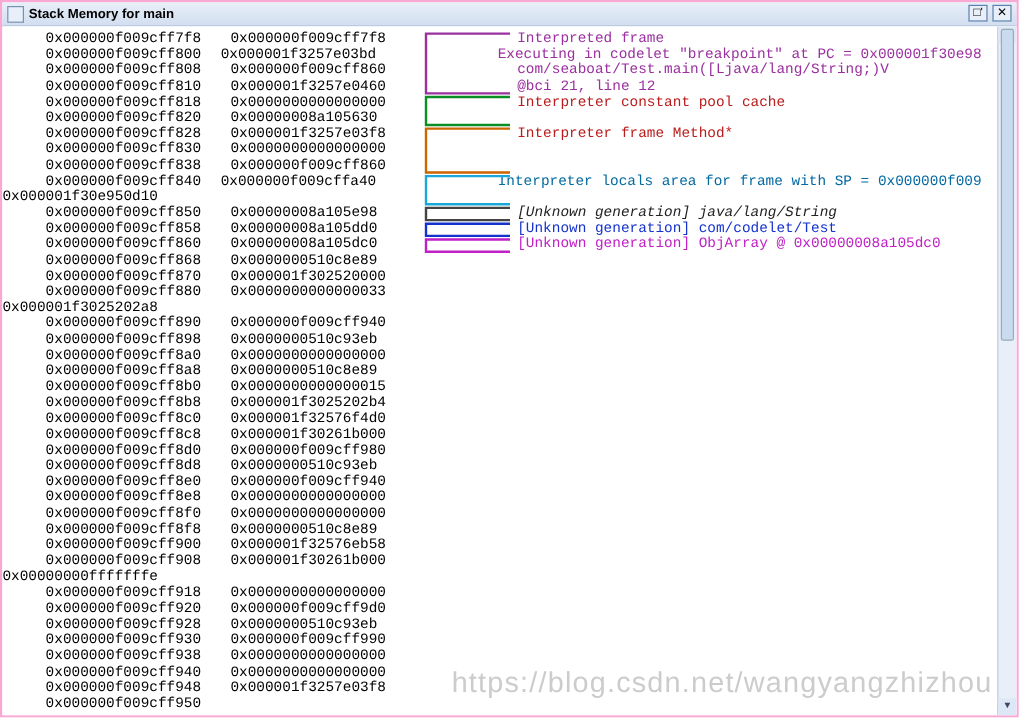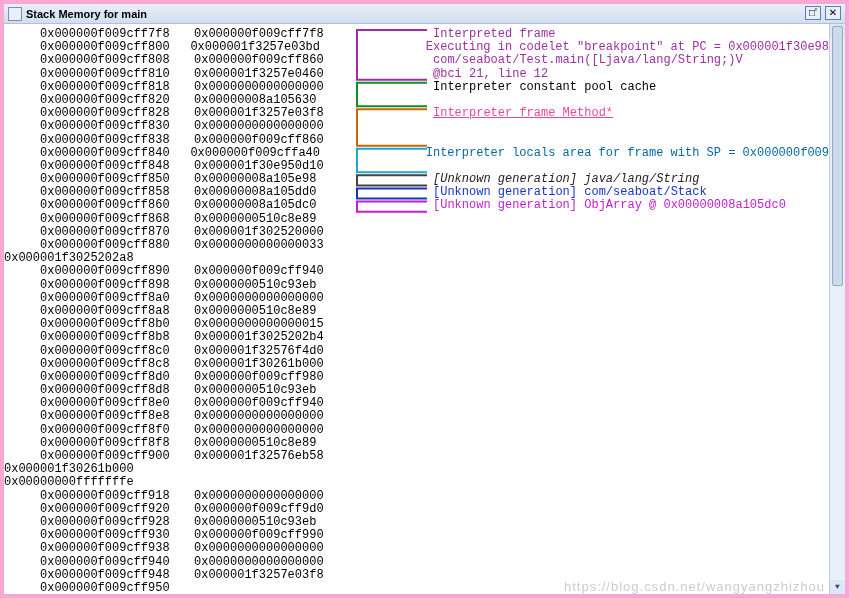--- a/index.html
+++ b/index.html
@@ -3,54 +3,54 @@
 <meta charset="utf-8">
 <style>
   * { box-sizing: border-box; margin: 0; padding: 0; }
   html, body { width: 849px; height: 598px; overflow: hidden; }
   body {
     font-family: "Courier New", monospace;
     font-size: 12px;
     background: #fff;
     position: relative;
   }
-  .window { width: 849px; height: 598px; border: 4px solid #f9a8d4; display: flex; flex-direction: column; }
+  .window { width: 849px; height: 598px; border: 2px solid #f9a8d4; display: flex; flex-direction: column; }
   .titlebar {
     height: 20px;
     background: linear-gradient(#e8eff8,#d2dff0);
     border-bottom: 1px solid #b0c0d8;
     display: flex; align-items: center; padding: 0 4px;
     font-family: Tahoma, sans-serif; font-size: 11px;
     position: relative;
   }
   .titlebar .icon { width:14px; height:14px; margin-right:4px; background:#e8eff8; border:1px solid #7a90b0; }
   .titlebar .title { font-weight: bold; color:#000; }
   .titlebar .btns { position:absolute; right:4px; top:2px; display:flex; gap:4px; }
   .titlebar .btn { width:16px; height:14px; border:1px solid #5a7fb0; background:#e8eff8; font-size:10px; line-height:12px; text-align:center; cursor:pointer; font-family:sans-serif; }
   .content { flex:1; position:relative; overflow:hidden; background:#fff; }
-  .scroll-wrap { position:absolute; top:0; left:0; right:16px; bottom:0; overflow:hidden; padding:4px 0 0 0; }
+  .scroll-wrap { position:absolute; top:0; left:0; right:16px; bottom:0; overflow:hidden; padding:4px 13px 0 0; }
   .scrollbar-v { position:absolute; top:0; right:0; width:16px; bottom:0; background:#e8eff8; border-left:1px solid #c0cde0; }
   .scrollbar-v .thumb { position:absolute; left:2px; right:2px; top:2px; height:260px; background:#cadaef; border:1px solid #9ab; border-radius:2px; }
   .scrollbar-v .arrow { position:absolute; left:0; right:0; height:14px; background:#dce8f5; font-size:8px; text-align:center; line-height:14px; color:#446; }
   .scrollbar-v .arrow.up{ top:0;} .scrollbar-v .arrow.down{ bottom:0;}
   .row { display:flex; height:13.2px; line-height:13.2px; white-space:pre; }
   .col-addr { width:190px; padding-left:36px; color:#000; }
   .col-val  { width:155px; color:#000; }
   .col-desc { flex:1; position:relative; }
   .desc-text { padding-left:84px; white-space:pre; }
   .grp1 .desc-text { color:#9b30a0; }
-  .grp2 .desc-text { color:#000000; }
-  .grp3 .desc-text { color:#ec4899;text-decoration:underline; }
+  .grp2 .desc-text { color:#b91c1c; }
+  .grp3 .desc-text { color:#b91c1c; }
   .grp4 .desc-text { color:#0369a1; }
   .grp5 .desc-text { color:#222;font-style:italic; }
   .grp6 .desc-text { color:#1533cc; }
   .grp7 .desc-text { color:#c020c7;margin-top:18px; }
   .watermark {
-    position:absolute; right:20px; bottom:0;
-    font-family:"Segoe UI", sans-serif; font-size:13px;
+    position:absolute; right:20px; bottom:12px;
+    font-family:"Segoe UI", sans-serif; font-size:24px;
     color:#ccc; letter-spacing:1px; font-style:normal;
   }
   svg.brackets { position:absolute; top:0; left:345px; width:86px; height:570px; pointer-events:none; }
 </style>
 </head>
 <body>
 
 <div class="window">
   <div class="titlebar">
     <span class="icon"></span>
@@ -65,44 +65,44 @@
         <div class="row"><span class="col-addr">0x000000f009cff7f8</span><span class="col-val">0x000000f009cff7f8</span><span class="col-desc grp1"><span class="desc-text">Interpreted frame</span></span></div>
         <div class="row"><span class="col-addr">0x000000f009cff800</span><span class="col-val">0x000001f3257e03bd</span><span class="col-desc grp1"><span class="desc-text">Executing in codelet "breakpoint" at PC = 0x000001f30e98</span></span></div>
         <div class="row"><span class="col-addr">0x000000f009cff808</span><span class="col-val">0x000000f009cff860</span><span class="col-desc grp1"><span class="desc-text">com/seaboat/Test.main([Ljava/lang/String;)V</span></span></div>
         <div class="row"><span class="col-addr">0x000000f009cff810</span><span class="col-val">0x000001f3257e0460</span><span class="col-desc grp1"><span class="desc-text">@bci 21, line 12</span></span></div>
         <div class="row"><span class="col-addr">0x000000f009cff818</span><span class="col-val">0x0000000000000000</span><span class="col-desc grp2"><span class="desc-text">Interpreter constant pool cache</span></span></div>
         <div class="row"><span class="col-addr">0x000000f009cff820</span><span class="col-val">0x00000008a105630</span><span class="col-desc"></span></div>
         <div class="row"><span class="col-addr">0x000000f009cff828</span><span class="col-val">0x000001f3257e03f8</span><span class="col-desc grp3"><span class="desc-text">Interpreter frame Method*</span></span></div>
         <div class="row"><span class="col-addr">0x000000f009cff830</span><span class="col-val">0x0000000000000000</span><span class="col-desc"></span></div>
         <div class="row"><span class="col-addr">0x000000f009cff838</span><span class="col-val">0x000000f009cff860</span><span class="col-desc"></span></div>
         <div class="row"><span class="col-addr">0x000000f009cff840</span><span class="col-val">0x000000f009cffa40</span><span class="col-desc grp4"><span class="desc-text">Interpreter locals area for frame with SP = 0x000000f009</span></span></div>
-        <div class="row"><span class="col-addr">0x000000f009cff848</span><span class="col-val">0x000001f30e950d10</span><span class="col-desc"></span></div>
+        <div class="row"><span class="col-val">0x000001f30e950d10</span><span class="col-desc"></span></div>
         <div class="row"><span class="col-addr">0x000000f009cff850</span><span class="col-val">0x00000008a105e98</span><span class="col-desc grp5"><span class="desc-text">[Unknown generation] java/lang/String</span></span></div>
-        <div class="row"><span class="col-addr">0x000000f009cff858</span><span class="col-val">0x00000008a105dd0</span><span class="col-desc grp6"><span class="desc-text">[Unknown generation] com/seaboat/Stack</span></span></div>
+        <div class="row"><span class="col-addr">0x000000f009cff858</span><span class="col-val">0x00000008a105dd0</span><span class="col-desc grp6"><span class="desc-text">[Unknown generation] com/codelet/Test</span></span></div>
         <div class="row"><span class="col-addr">0x000000f009cff860</span><span class="col-val">0x00000008a105dc0</span><span class="col-desc grp7"><span class="desc-text">[Unknown generation] ObjArray @ 0x00000008a105dc0</span></span></div>
         <div class="row"><span class="col-addr">0x000000f009cff868</span><span class="col-val">0x0000000510c8e89</span><span class="col-desc"></span></div>
         <div class="row"><span class="col-addr">0x000000f009cff870</span><span class="col-val">0x000001f302520000</span><span class="col-desc"></span></div>
         <div class="row"><span class="col-addr">0x000000f009cff880</span><span class="col-val">0x0000000000000033</span><span class="col-desc"></span></div>
         <div class="row"><span class="col-val">0x000001f3025202a8</span><span class="col-desc"></span></div>
         <div class="row"><span class="col-addr">0x000000f009cff890</span><span class="col-val">0x000000f009cff940</span><span class="col-desc"></span></div>
         <div class="row"><span class="col-addr">0x000000f009cff898</span><span class="col-val">0x0000000510c93eb</span><span class="col-desc"></span></div>
         <div class="row"><span class="col-addr">0x000000f009cff8a0</span><span class="col-val">0x0000000000000000</span><span class="col-desc"></span></div>
         <div class="row"><span class="col-addr">0x000000f009cff8a8</span><span class="col-val">0x0000000510c8e89</span><span class="col-desc"></span></div>
         <div class="row"><span class="col-addr">0x000000f009cff8b0</span><span class="col-val">0x0000000000000015</span><span class="col-desc"></span></div>
         <div class="row"><span class="col-addr">0x000000f009cff8b8</span><span class="col-val">0x000001f3025202b4</span><span class="col-desc"></span></div>
         <div class="row"><span class="col-addr">0x000000f009cff8c0</span><span class="col-val">0x000001f32576f4d0</span><span class="col-desc"></span></div>
         <div class="row"><span class="col-addr">0x000000f009cff8c8</span><span class="col-val">0x000001f30261b000</span><span class="col-desc"></span></div>
         <div class="row"><span class="col-addr">0x000000f009cff8d0</span><span class="col-val">0x000000f009cff980</span><span class="col-desc"></span></div>
         <div class="row"><span class="col-addr">0x000000f009cff8d8</span><span class="col-val">0x0000000510c93eb</span><span class="col-desc"></span></div>
         <div class="row"><span class="col-addr">0x000000f009cff8e0</span><span class="col-val">0x000000f009cff940</span><span class="col-desc"></span></div>
         <div class="row"><span class="col-addr">0x000000f009cff8e8</span><span class="col-val">0x0000000000000000</span><span class="col-desc"></span></div>
         <div class="row"><span class="col-addr">0x000000f009cff8f0</span><span class="col-val">0x0000000000000000</span><span class="col-desc"></span></div>
         <div class="row"><span class="col-addr">0x000000f009cff8f8</span><span class="col-val">0x0000000510c8e89</span><span class="col-desc"></span></div>
         <div class="row"><span class="col-addr">0x000000f009cff900</span><span class="col-val">0x000001f32576eb58</span><span class="col-desc"></span></div>
-        <div class="row"><span class="col-val">0x000001f30261b000</span><span class="col-desc"></span></div>
+        <div class="row"><span class="col-addr">0x000000f009cff908</span><span class="col-val">0x000001f30261b000</span><span class="col-desc"></span></div>
         <div class="row"><span class="col-val">0x00000000fffffffe</span><span class="col-desc"></span></div>
         <div class="row"><span class="col-addr">0x000000f009cff918</span><span class="col-val">0x0000000000000000</span><span class="col-desc"></span></div>
         <div class="row"><span class="col-addr">0x000000f009cff920</span><span class="col-val">0x000000f009cff9d0</span><span class="col-desc"></span></div>
         <div class="row"><span class="col-addr">0x000000f009cff928</span><span class="col-val">0x0000000510c93eb</span><span class="col-desc"></span></div>
         <div class="row"><span class="col-addr">0x000000f009cff930</span><span class="col-val">0x000000f009cff990</span><span class="col-desc"></span></div>
         <div class="row"><span class="col-addr">0x000000f009cff938</span><span class="col-val">0x0000000000000000</span><span class="col-desc"></span></div>
         <div class="row"><span class="col-addr">0x000000f009cff940</span><span class="col-val">0x0000000000000000</span><span class="col-desc"></span></div>
         <div class="row"><span class="col-addr">0x000000f009cff948</span><span class="col-val">0x000001f3257e03f8</span><span class="col-desc"></span></div>
         <div class="row"><span class="col-addr">0x000000f009cff950</span><span class="col-val"></span><span class="col-desc"></span></div>
       </div>

